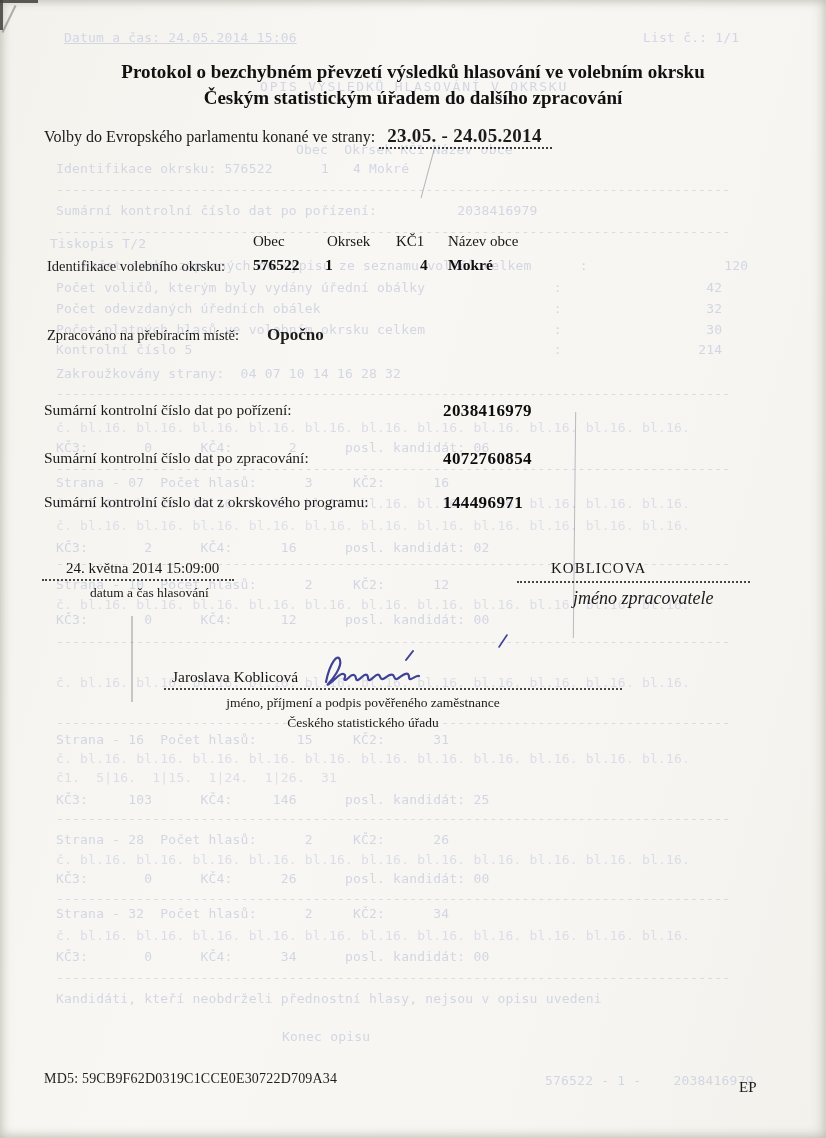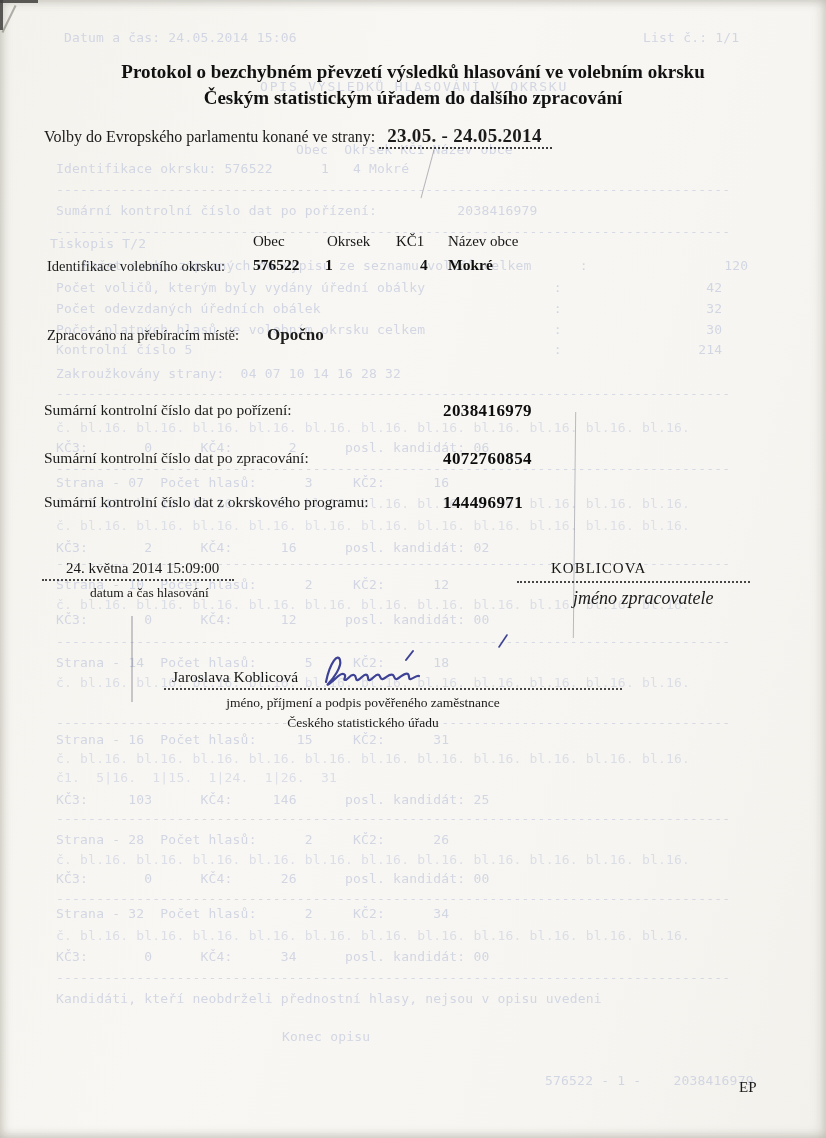--- a/index.html
+++ b/index.html
@@ -55,21 +55,21 @@
   .vline1{position:absolute;left:574px;top:412px;width:1px;height:226px;background:rgba(85,90,112,.38);transform:rotate(.6deg);}
   .vline2{position:absolute;left:131px;top:616px;width:2px;height:86px;background:rgba(85,85,105,.30);}
   .crease{position:absolute;left:427px;top:149px;width:1px;height:50px;background:rgba(100,100,118,.45);transform:rotate(15deg);}
 </style>
 </head>
 <body>
 
 <div class="page">
 
   <div class="ghost-layer" style="color: rgb(201, 207, 224);">
-      <div class="ghost-line" style="left: 64px; top: 30px;">Datum a čas: 24.05.2014 15:06</div>
+      <div class="ghost-line" style="left: 64px; top: 30px; text-decoration: underline;">Datum a čas: 24.05.2014 15:06</div>
       <div class="ghost-line" style="left: 643px; top: 30px;">List č.: 1/1</div>
       <div class="ghost-line" style="left: 260px; top: 79px; letter-spacing: 1.8px;">OPIS VÝSLEDKŮ HLASOVÁNÍ V OKRSKU</div>
       <div class="ghost-line" style="left: 296px; top: 142px;">Obec  Okrsek KČ1 Název obce</div>
       <div class="ghost-line" style="left: 56px; top: 161px;">Identifikace okrsku: 576522      1   4 Mokré</div>
       <div class="ghost-line" style="left: 56px; top: 182px; opacity: 0.7;">------------------------------------------------------------------------------------</div>
       <div class="ghost-line" style="left: 56px; top: 203px;">Sumární kontrolní číslo dat po pořízení:          2038416979</div>
       <div class="ghost-line" style="left: 56px; top: 224px; opacity: 0.7;">------------------------------------------------------------------------------------</div>
       <div class="ghost-line" style="left: 50px; top: 236px;">Tiskopis T/2</div>
       <div class="ghost-line" style="left: 46px; top: 258px; margin-left: 36px;">Počet osob, zapsaných do výpisu ze seznamu voličů celkem      :                 120</div>
       <div class="ghost-line" style="left: 56px; top: 280px;">Počet voličů, kterým byly vydány úřední obálky                :                  42</div>
@@ -83,21 +83,20 @@
       <div class="ghost-line" style="left: 56px; top: 461px; opacity: 0.7;">------------------------------------------------------------------------------------</div>
       <div class="ghost-line" style="left: 56px; top: 475px;">Strana - 07  Počet hlasů:      3     KČ2:      16</div>
       <div class="ghost-line" style="left: 56px; top: 496px; opacity: 0.6;">č. bl.16. bl.16. bl.16. bl.16. bl.16. bl.16. bl.16. bl.16. bl.16. bl.16. bl.16.</div>
       <div class="ghost-line" style="left: 56px; top: 518px; opacity: 0.55;">č. bl.16. bl.16. bl.16. bl.16. bl.16. bl.16. bl.16. bl.16. bl.16. bl.16. bl.16.</div>
       <div class="ghost-line" style="left: 56px; top: 540px;">KČ3:       2      KČ4:      16      posl. kandidát: 02</div>
       <div class="ghost-line" style="left: 56px; top: 556px; opacity: 0.7;">------------------------------------------------------------------------------------</div>
       <div class="ghost-line" style="left: 56px; top: 577px;">Strana - 10  Počet hlasů:      2     KČ2:      12</div>
       <div class="ghost-line" style="left: 56px; top: 597px; opacity: 0.6;">č. bl.16. bl.16. bl.16. bl.16. bl.16. bl.16. bl.16. bl.16. bl.16. bl.16. bl.16.</div>
       <div class="ghost-line" style="left: 56px; top: 612px;">KČ3:       0      KČ4:      12      posl. kandidát: 00</div>
       <div class="ghost-line" style="left: 56px; top: 634px; opacity: 0.7;">------------------------------------------------------------------------------------</div>
-      <div class="ghost-line" style="left: 56px; top: 655px;">Strana - 14  Počet hlasů:      5     KČ2:      18</div>
       <div class="ghost-line" style="left: 56px; top: 675px; opacity: 0.6;">č. bl.16. bl.16. bl.16. bl.16. bl.16. bl.16. bl.16. bl.16. bl.16. bl.16. bl.16.</div>
       <div class="ghost-line" style="left: 56px; top: 715px; opacity: 0.7;">------------------------------------------------------------------------------------</div>
       <div class="ghost-line" style="left: 56px; top: 732px;">Strana - 16  Počet hlasů:     15     KČ2:      31</div>
       <div class="ghost-line" style="left: 56px; top: 751px; opacity: 0.6;">č. bl.16. bl.16. bl.16. bl.16. bl.16. bl.16. bl.16. bl.16. bl.16. bl.16. bl.16.</div>
       <div class="ghost-line" style="left: 56px; top: 770px; opacity: 0.6;">č1.  5|16.  1|15.  1|24.  1|26.  31</div>
       <div class="ghost-line" style="left: 56px; top: 792px;">KČ3:     103      KČ4:     146      posl. kandidát: 25</div>
       <div class="ghost-line" style="left: 56px; top: 811px; opacity: 0.7;">------------------------------------------------------------------------------------</div>
       <div class="ghost-line" style="left: 56px; top: 832px;">Strana - 28  Počet hlasů:      2     KČ2:      26</div>
       <div class="ghost-line" style="left: 56px; top: 852px; opacity: 0.6;">č. bl.16. bl.16. bl.16. bl.16. bl.16. bl.16. bl.16. bl.16. bl.16. bl.16. bl.16.</div>
       <div class="ghost-line" style="left: 56px; top: 871px;">KČ3:       0      KČ4:      26      posl. kandidát: 00</div>
@@ -166,16 +165,17 @@
       <path d="M88 12 L95 3" stroke="currentColor" stroke-width="2" stroke-linecap="round"></path>
     </svg>
     <svg class="abs pen-tick" viewBox="0 0 14 16" fill="none" style="color: rgb(62, 66, 150);">
       <path d="M3 14 L11 2" stroke="currentColor" stroke-width="1.6" stroke-linecap="round"></path>
     </svg>
 
     <div class="abs dotline sig-line"></div>
     <div class="abs sig-cap sig-cap1">jméno, příjmení a podpis pověřeného zaměstnance</div>
     <div class="abs sig-cap sig-cap2">Českého statistického úřadu</div>
 
+    <div class="abs md5">MD5: 59CB9F62D0319C1CCE0E30722D709A34</div>
     <div class="abs ep">EP</div>
   </div>
 
 </div>
 
 </body></html>

